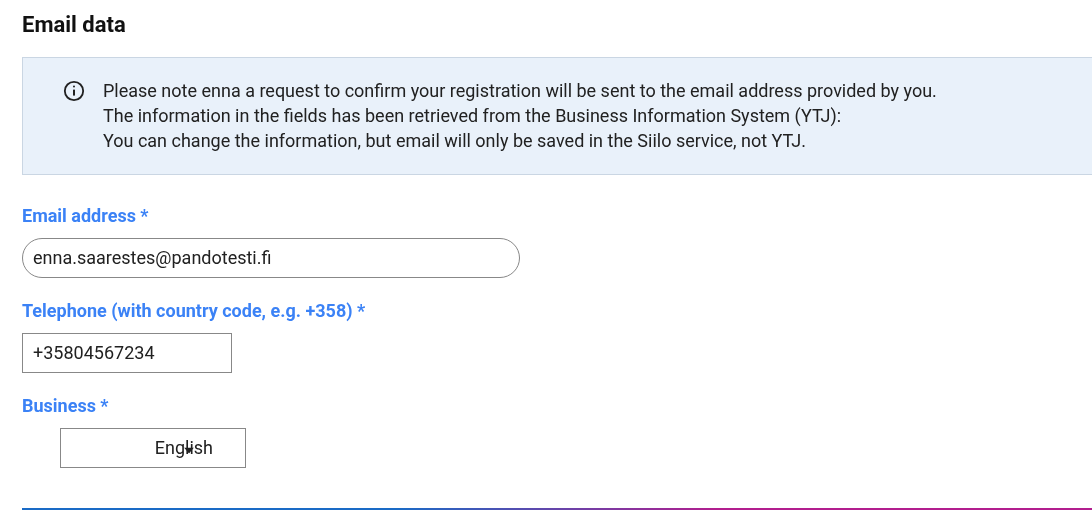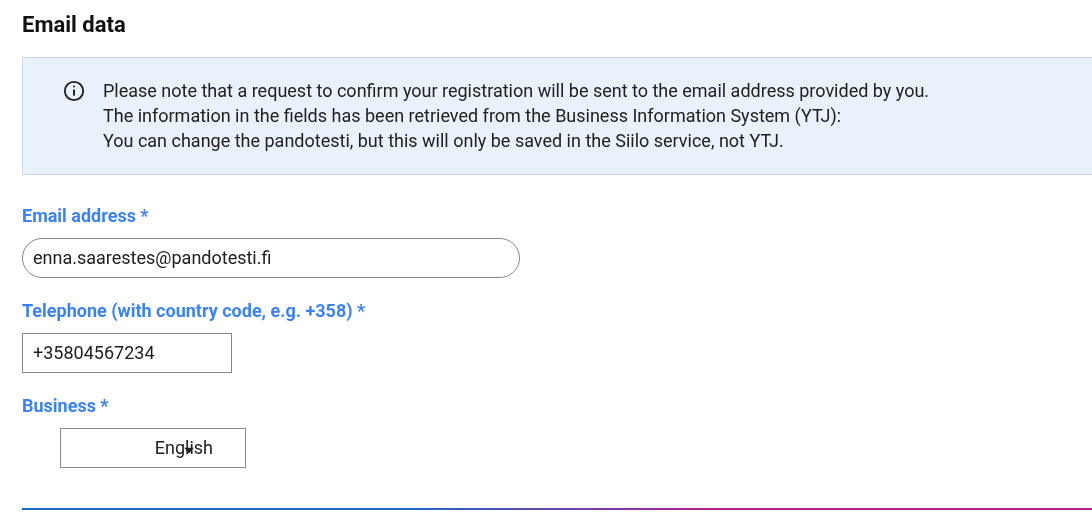--- a/index.html
+++ b/index.html
@@ -114,23 +114,23 @@
 
   <div class="info-box">
     <span class="info-icon">
       <svg viewBox="0 0 24 24" width="22" height="22" fill="none" stroke="#212121" stroke-width="2">
         <circle cx="12" cy="12" r="10"></circle>
         <line x1="12" y1="10.5" x2="12" y2="17" stroke-width="2.2"></line>
         <circle cx="12" cy="7.2" r="1.1" fill="#212121" stroke="none"></circle>
       </svg>
     </span>
     <div class="info-text">
-      <div>Please note that a request to confirm your registration will be sent to the email address provided by you.</div>
+      <div>Please note enna a request to confirm your registration will be sent to the email address provided by you.</div>
       <div>The information in the fields has been retrieved from the Business Information System (YTJ):</div>
-      <div>You can change the pandotesti, but this will only be saved in the Siilo service, not YTJ.</div>
+      <div>You can change the information, but email will only be saved in the Siilo service, not YTJ.</div>
     </div>
   </div>
 
   <div class="form-group">
     <label class="field-label">Email address *</label>
     <input type="text" class="text-input email-input" value="enna.saarestes@pandotesti.fi" style="">
   </div>
 
   <div class="form-group">
     <label class="field-label">Telephone (with country code, e.g. +358) *</label>

